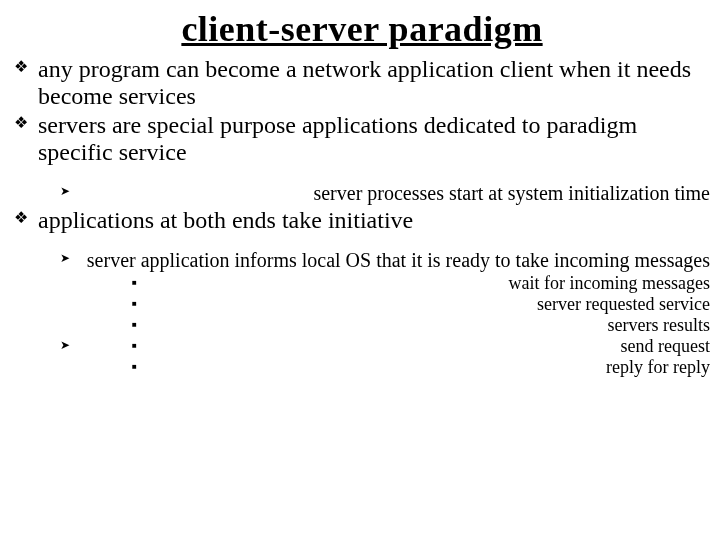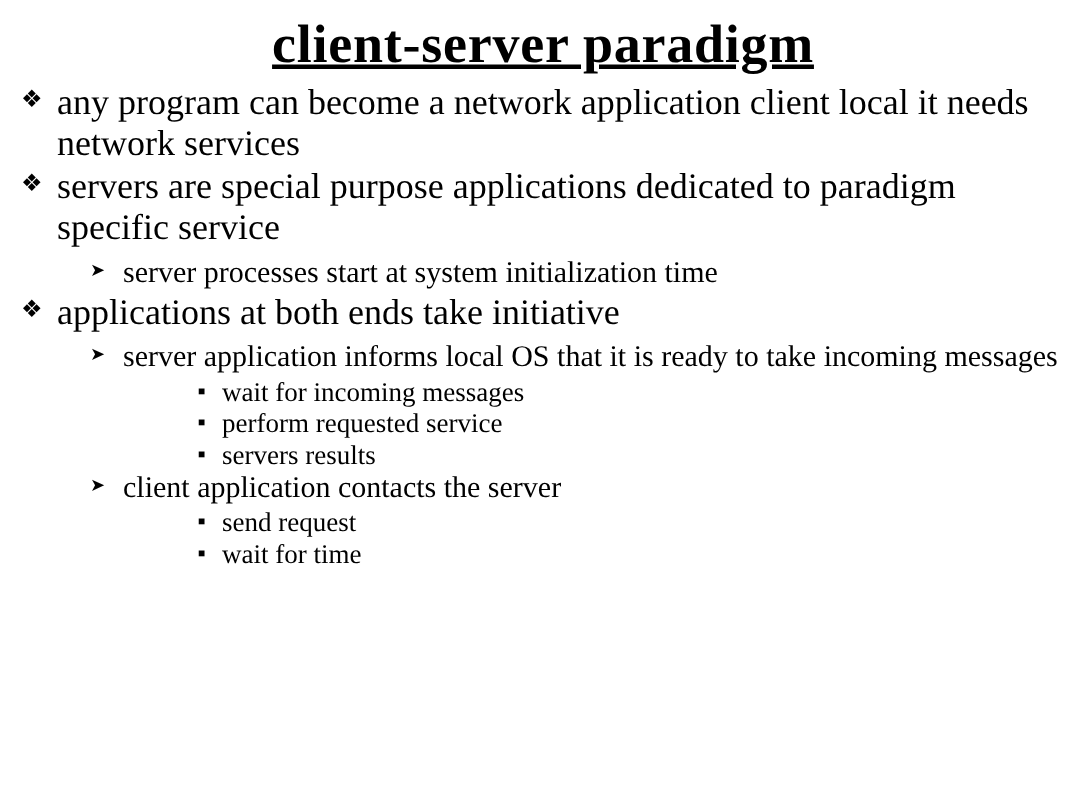--- a/index.html
+++ b/index.html
@@ -30,21 +30,21 @@
   .l1 > li { position: relative; padding-left: 24px; margin: 0 0 2px 0; }
   .l1 > li::before {
     content: "❖";
     position: absolute;
     left: 0;
     top: 2px;
     font-size: 16px;
     color: #000;
     font-family: Arial, sans-serif;
   }
-  .l2 { font-size: 20px; line-height: 1.15; margin-top: 5px; }
+  .l2 { font-size: 20px; line-height: 1.15; margin-top: 16px; text-align: right; }
   .l2 > li { position: relative; padding-left: 44px; margin: 0 0 1px 0; }
   .l2 > li::before {
     content: "➤";
     position: absolute;
     left: 22px;
     top: 3px;
     font-size: 12px;
     color: #000;
     font-family: Arial, sans-serif;
   }
@@ -61,44 +61,43 @@
   }
 </style>
 </head>
 <body>
 
 <div class="slide">
   <h1 class="title">client-server paradigm</h1>
 
   <ul class="l1">
     <li>
-      <span>any program can become a network application client local it needs network services</span>
+      <span>any program can become a network application client when it needs become services</span>
     </li>
     <li>
       <span>servers are special purpose applications dedicated to paradigm specific service</span>
       <ul class="l2">
         <li>
           <span>server processes start at system initialization time</span>
         </li>
       </ul>
     </li>
     <li>
       <span>applications at both ends take initiative</span>
       <ul class="l2">
         <li>
           <span>server application informs local OS that it is ready to take incoming messages</span>
           <ul class="l3">
             <li><span>wait for incoming messages</span></li>
-            <li><span>perform requested service</span></li>
+            <li><span>server requested service</span></li>
             <li><span>servers results</span></li>
           </ul>
         </li>
         <li>
-          <span>client application contacts the server</span>
           <ul class="l3">
             <li><span>send request</span></li>
-            <li><span>wait for time</span></li>
+            <li><span>reply for reply</span></li>
           </ul>
         </li>
       </ul>
     </li>
   </ul>
 </div>
 
 </body></html>

